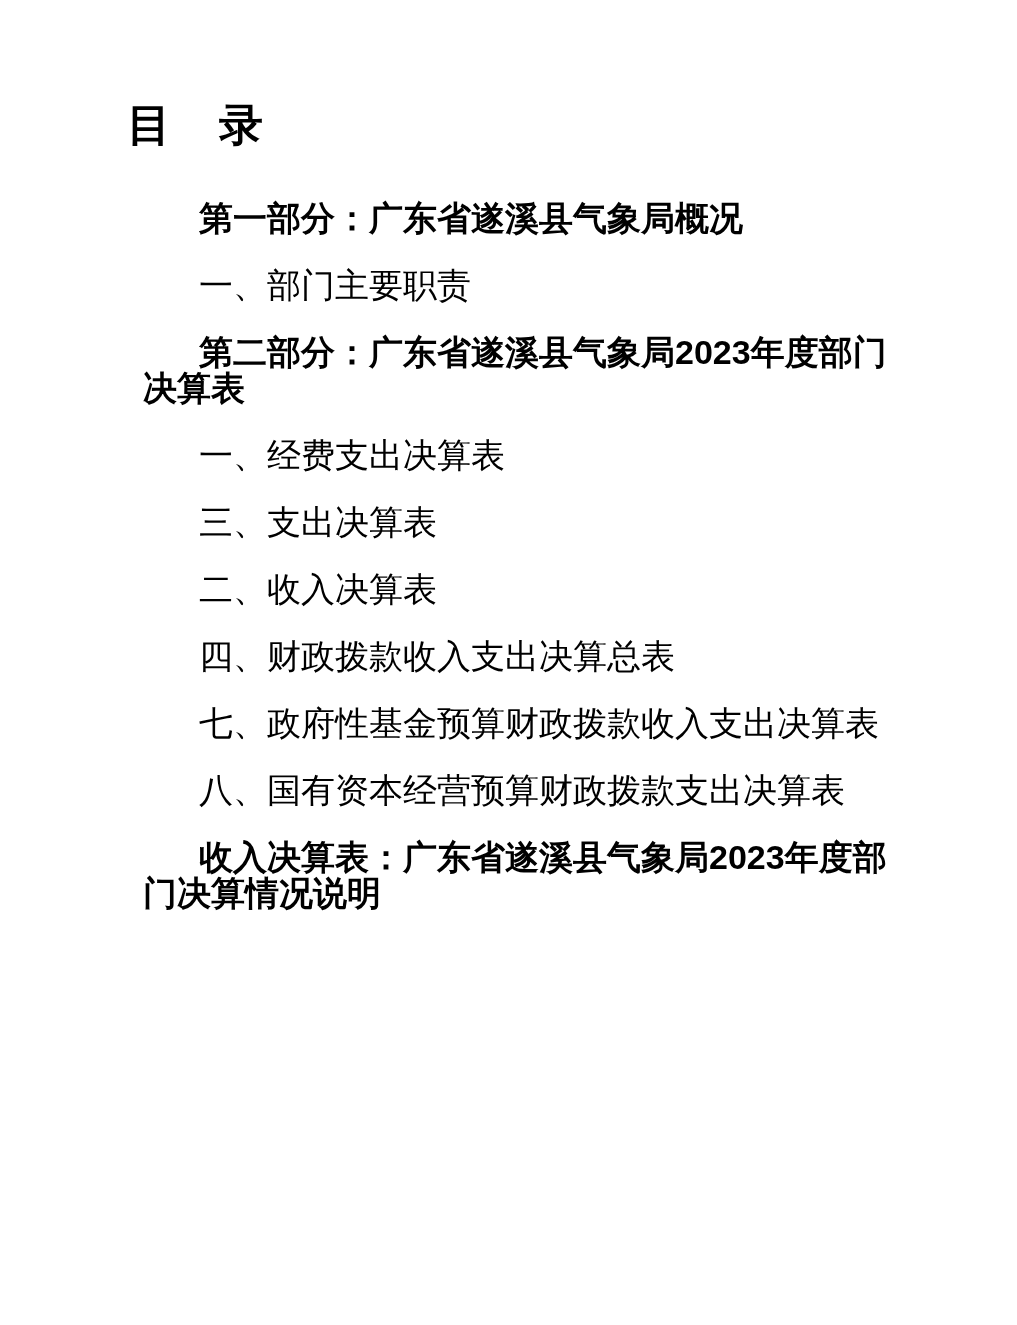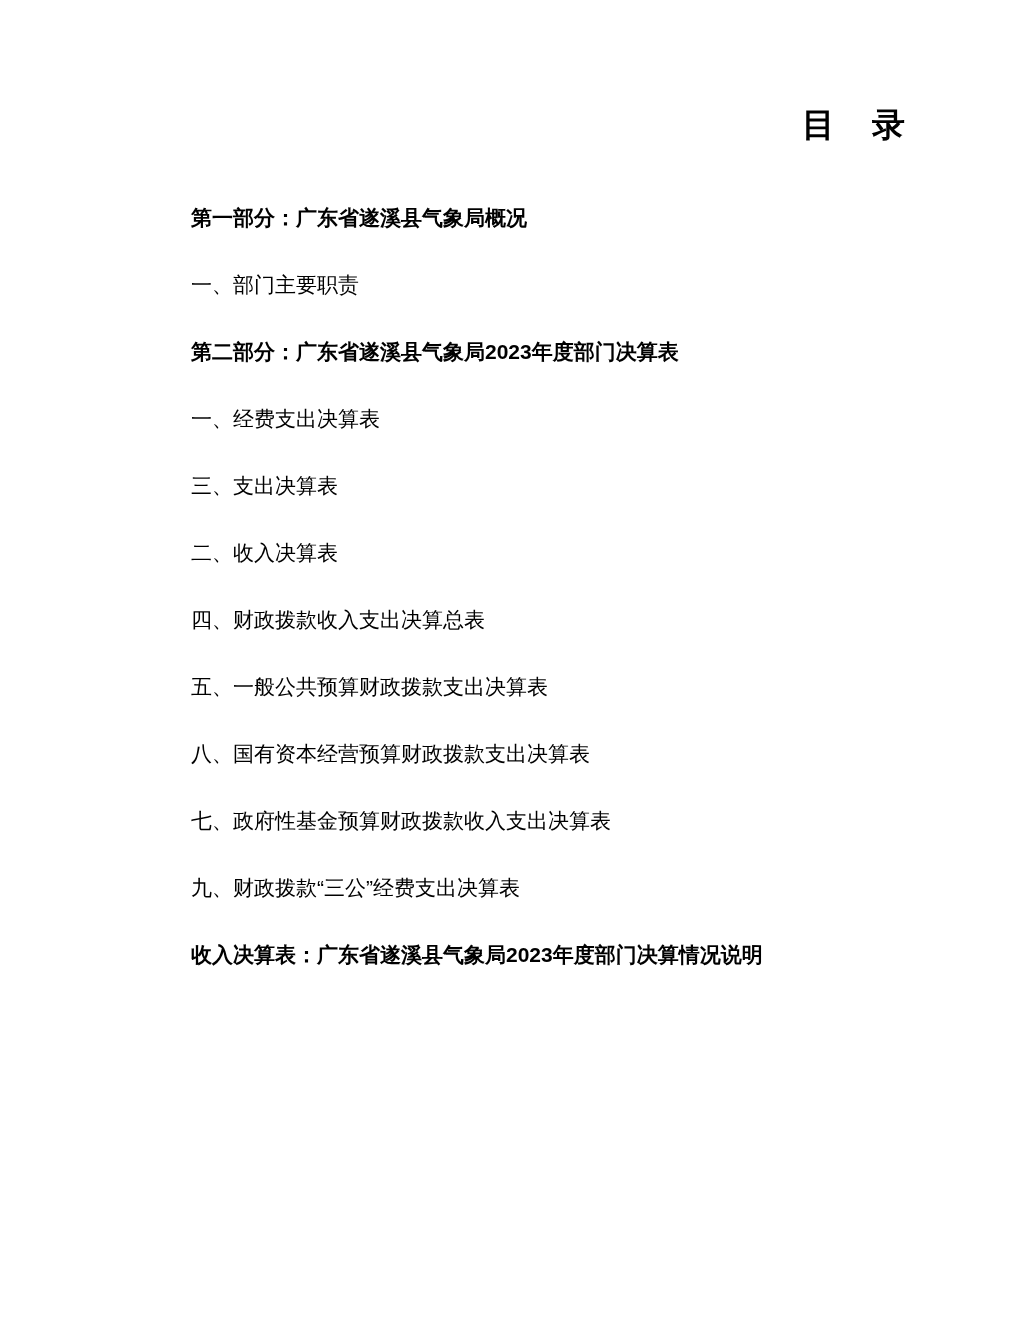--- a/index.html
+++ b/index.html
@@ -16,32 +16,32 @@
   }
   .page {
     width: 1017px;
     height: 1325px;
     background: #ffffff;
     box-sizing: border-box;
     padding: 0 110px 0 127px;
   }
   .doc-title {
     margin: 98px 0 0 0;
-    font-size: 33px;
+    font-size: 44px;
     line-height: 54px;
     font-weight: bold;
-    text-align: right;
+    text-align: left;
     letter-spacing: 2px;
   }
   .toc-body {
     margin-top: 48px;
   }
   .entry {
-    margin: 0 0 31px 8px;
-    font-size: 21px;
+    margin: 0 0 31px 16px;
+    font-size: 34px;
     line-height: 36px;
     text-indent: 56px;
     font-weight: normal;
     word-break: break-all;
   }
   .entry.heading {
     font-weight: bold;
   }
 </style>
 </head>
@@ -51,19 +51,17 @@
   <h1 class="doc-title">目　录</h1>
 
   <div class="toc-body" id="toc-body">
       <p class="entry heading">第一部分：广东省遂溪县气象局概况</p>
       <p class="entry">一、部门主要职责</p>
       <p class="entry heading">第二部分：广东省遂溪县气象局2023年度部门决算表</p>
       <p class="entry">一、经费支出决算表</p>
       <p class="entry">三、支出决算表</p>
       <p class="entry">二、收入决算表</p>
       <p class="entry">四、财政拨款收入支出决算总表</p>
-      <p class="entry">五、一般公共预算财政拨款支出决算表</p>
+      <p class="entry">七、政府性基金预算财政拨款收入支出决算表</p>
       <p class="entry">八、国有资本经营预算财政拨款支出决算表</p>
-      <p class="entry">七、政府性基金预算财政拨款收入支出决算表</p>
-      <p class="entry">九、财政拨款“三公”经费支出决算表</p>
       <p class="entry heading">收入决算表：广东省遂溪县气象局2023年度部门决算情况说明</p>
     </div>
 </div>
 
 </body></html>

